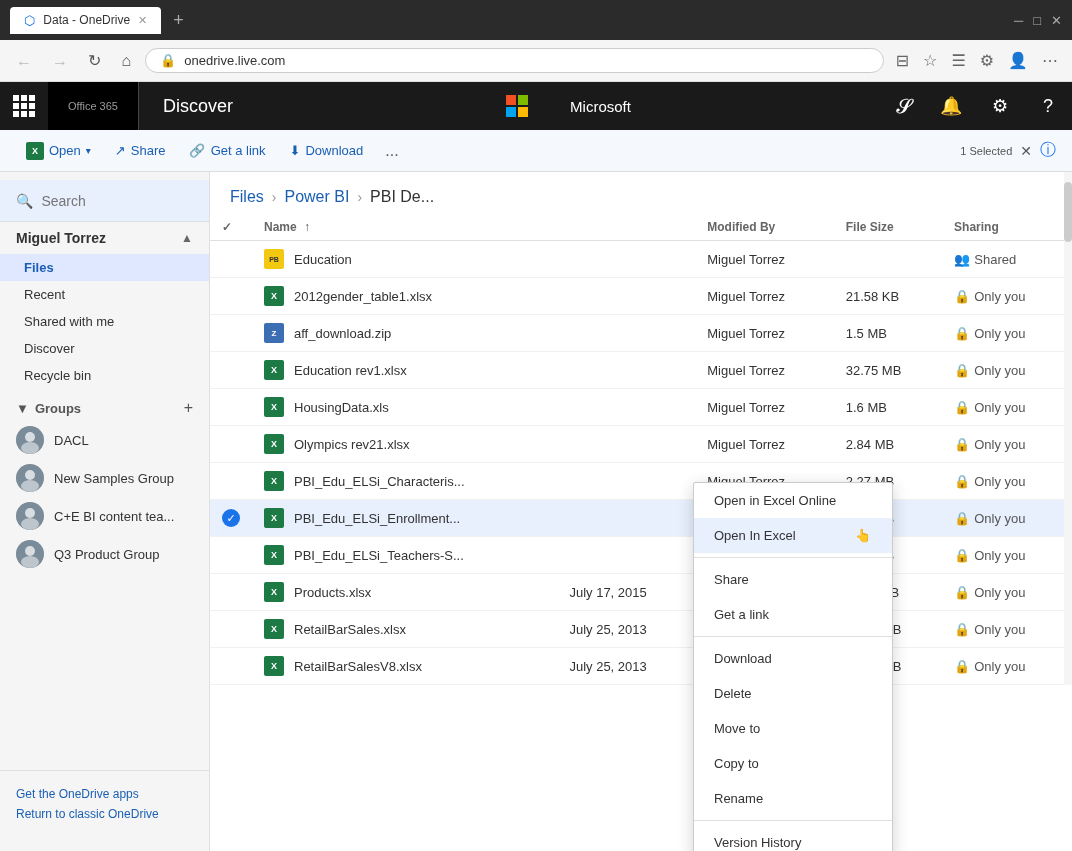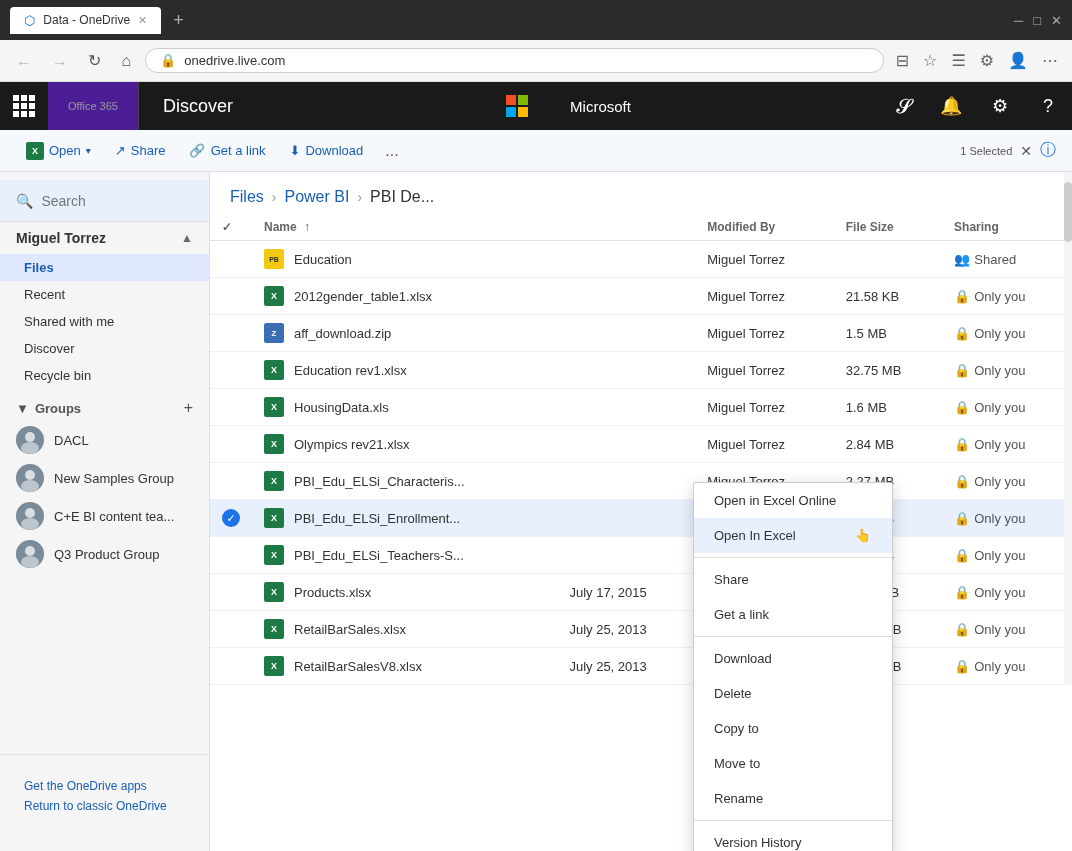--- a/index.html
+++ b/index.html
@@ -17,21 +17,21 @@
     .address-bar { flex: 1; background: #fff; border: 1px solid #ccc; border-radius: 14px; padding: 4px 14px; font-size: 13px; color: #333; display: flex; align-items: center; gap: 8px; }
     .address-text { flex: 1; color: #333; font-size: 13px; }
     .nav-icons { display: flex; gap: 6px; }
     .nav-icon { color: #666; font-size: 16px; cursor: pointer; padding: 4px; }
 
     
     .app-header { background: #1a1a1a; height: 48px; display: flex; align-items: center; }
     .waffle-btn { width: 48px; height: 48px; display: flex; align-items: center; justify-content: center; cursor: pointer; }
     .waffle-icon { display: grid; grid-template-columns: repeat(3,6px); gap: 2px; }
     .waffle-dot { width: 6px; height: 6px; background: #fff; }
-    .app-name-section { background: #4c1d95; padding: 0 20px; display: flex; flex-direction: column; justify-content: center; height: 48px; border-right: 1px solid #444; }
+    .app-name-section { background: #000000; padding: 0 20px; display: flex; flex-direction: column; justify-content: center; height: 48px; border-right: 1px solid #444; }
     .office-label { color: #999; font-size: 11px; }
     .office-product { color: #fff; font-size: 16px; font-weight: 300; }
     .onedrive-label { color: #fff; font-size: 18px; font-weight: 300; padding: 0 24px; }
     .microsoft-logo { display: flex; align-items: center; gap: 6px; margin-left: auto; }
     .ms-squares { display: grid; grid-template-columns: repeat(2,10px); gap: 2px; }
     .ms-sq { width: 10px; height: 10px; }
     .ms-sq.r { background: #f25022; }
     .ms-sq.g { background: #7fba00; }
     .ms-sq.b { background: #00a4ef; }
     .ms-sq.y { background: #ffb900; }
@@ -57,21 +57,21 @@
     .sidebar-user-name { font-size: 14px; font-weight: 600; color: #333; }
     .sidebar-chevron { color: #666; font-size: 12px; }
     .sidebar-item { padding: 6px 16px 6px 24px; cursor: pointer; color: #333; font-size: 13px; border-radius: 0; }
     .sidebar-item.active { background: #e0e8ff; color: #1a5fb4; font-weight: 600; }
     .sidebar-section { display: flex; align-items: center; justify-content: space-between; padding: 10px 16px 4px 16px; }
     .sidebar-section-label { font-size: 13px; color: #555; font-weight: 600; display: flex; align-items: center; gap: 6px; }
     .sidebar-section-add { cursor: pointer; color: #555; font-size: 16px; }
     .sidebar-group { display: flex; align-items: center; gap: 10px; padding: 5px 16px; cursor: pointer; }
     .group-avatar { width: 28px; height: 28px; background: #aaa; border-radius: 50%; display: flex; align-items: center; justify-content: center; color: #fff; font-size: 11px; overflow: hidden; }
     .group-name { font-size: 13px; color: #333; white-space: nowrap; overflow: hidden; text-overflow: ellipsis; max-width: 140px; }
-    .sidebar-bottom { margin-top: auto; padding: 24px; border-top: 1px solid #e0e0e0; }
+    .sidebar-bottom { margin-top: auto; padding: 16px; border-top: 1px solid #e0e0e0; }
     .sidebar-link { color: #1a5fb4; font-size: 12px; cursor: pointer; margin-bottom: 6px; display: block; }
 
     
     .content { flex: 1; overflow: auto; position: relative; }
 
     
     .breadcrumb { display: flex; align-items: center; gap: 8px; padding: 16px 20px 8px; font-size: 16px; color: #333; }
     .breadcrumb-item { color: #1a5fb4; cursor: pointer; }
     .breadcrumb-sep { color: #999; font-size: 14px; }
     .breadcrumb-current { color: #333; }
@@ -492,22 +492,22 @@
         <div class="context-menu-item highlighted">
           Open In Excel
           <span style="margin-left:auto;color:#555;">👆</span>
         </div>
         <div class="context-divider"></div>
         <div class="context-menu-item">Share</div>
         <div class="context-menu-item">Get a link</div>
         <div class="context-divider"></div>
         <div class="context-menu-item">Download</div>
         <div class="context-menu-item">Delete</div>
+        <div class="context-menu-item">Move to</div>
         <div class="context-menu-item">Copy to</div>
-        <div class="context-menu-item">Move to</div>
         <div class="context-menu-item">Rename</div>
         <div class="context-divider"></div>
         <div class="context-menu-item">Version History</div>
 
       </div>
 
       <div class="scrollbar-track">
         <div class="scrollbar-thumb"></div>
       </div>
     </div>

